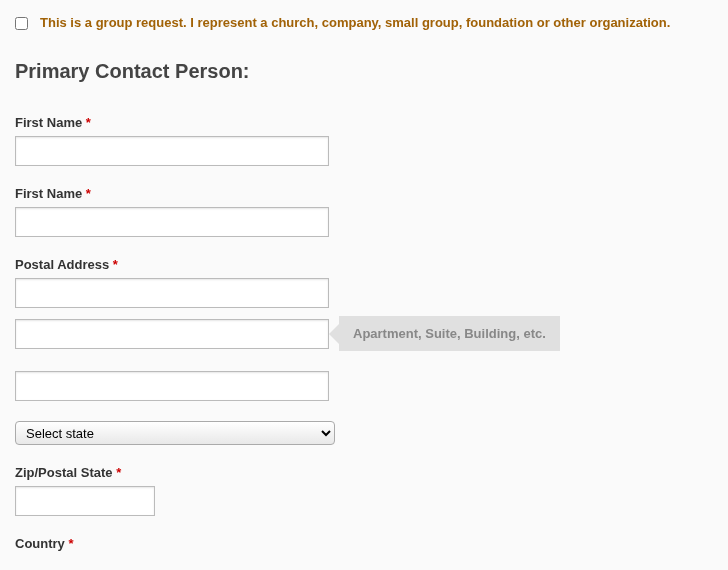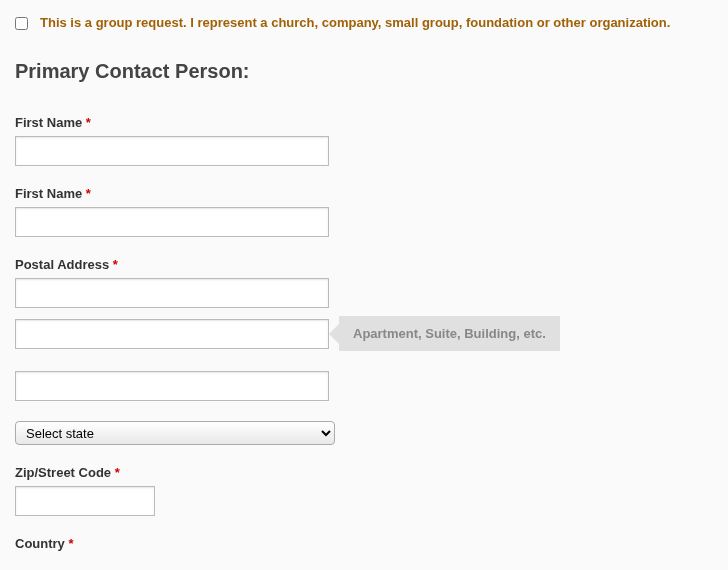--- a/index.html
+++ b/index.html
@@ -143,21 +143,21 @@
 </div>
 
 <div class="form-group">
   <select>
     <option>Select state</option>
   </select>
 </div>
 
 <div class="form-group">
   <label>
-    <span>Zip/Street Code</span>
+    <span>Zip/Postal State</span>
     <span class="required">*</span>
   </label>
   <input type="text" class="text-input short" value="" style="">
 </div>
 
 <div class="form-group">
   <label>
     <span>Country</span>
     <span class="required">*</span>
   </label>

